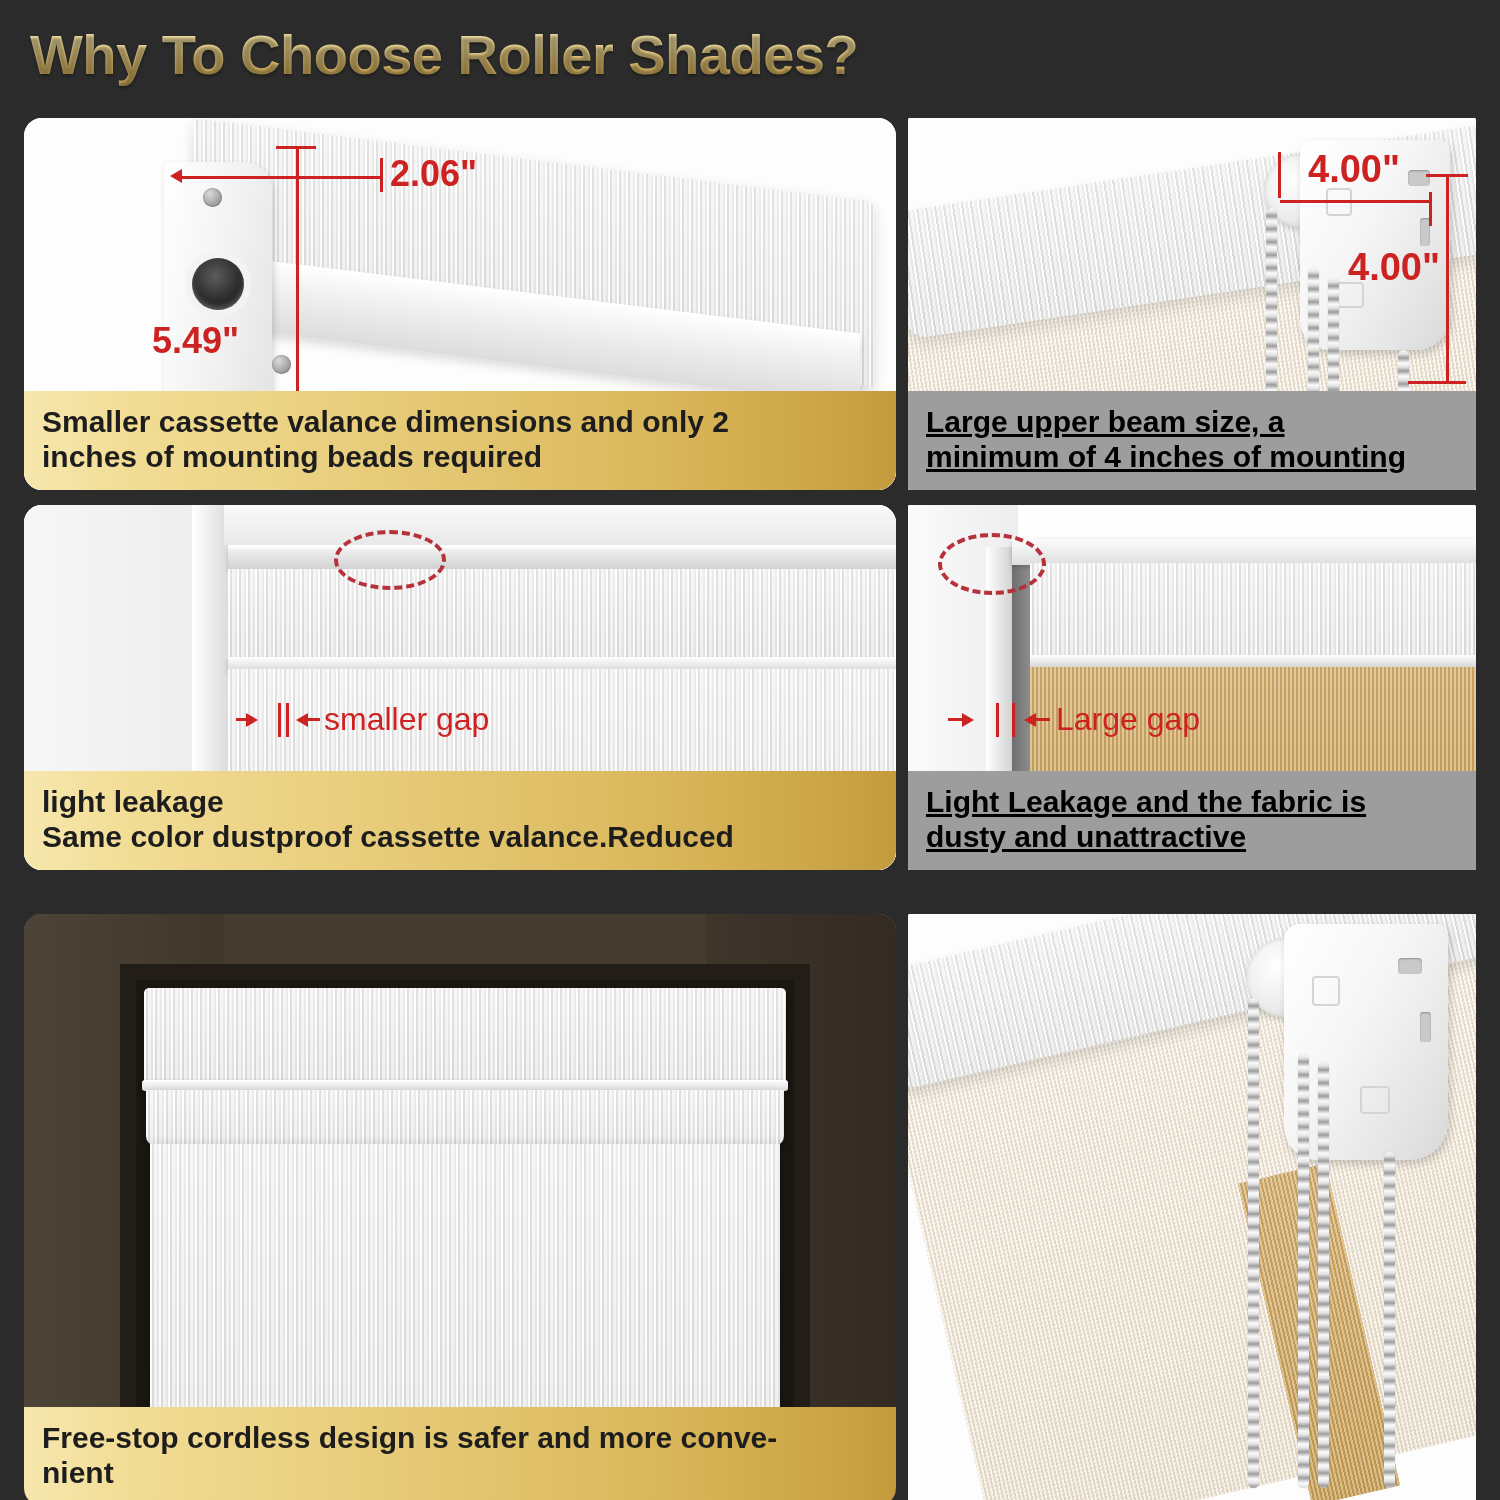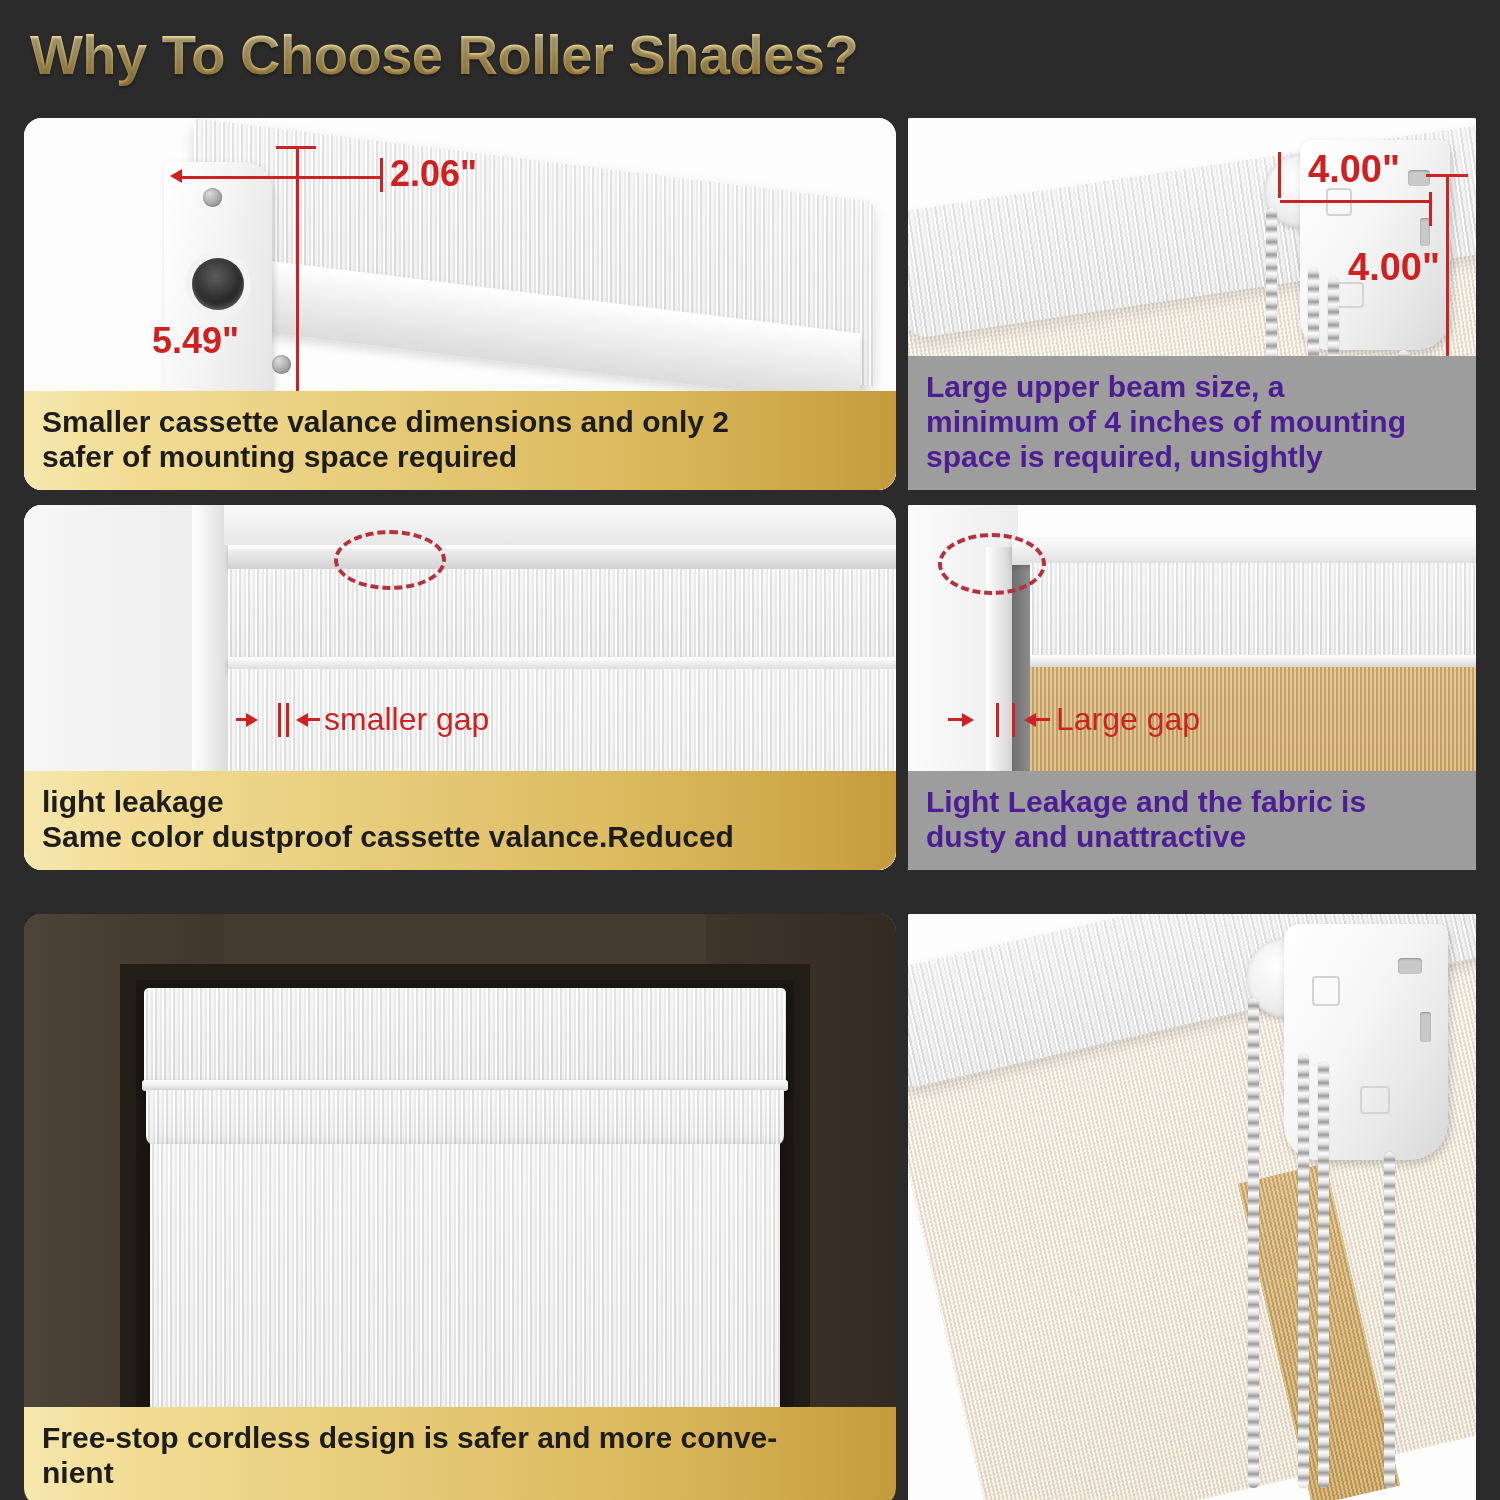--- a/index.html
+++ b/index.html
@@ -54,21 +54,22 @@
     z-index: 40;
   }
   .caption.gold {
     background: linear-gradient(90deg,
       #f6e7ae 0%, #f2dd95 12%, #e8cd7c 38%, #dcbb60 68%, #cfa949 88%, #c49b3c 100%);
     color: #1d1d1d;
     border-radius: 0 0 18px 18px;
   }
   .caption.gray {
     background: #9d9d9d;
-    color: #4c1d95;
+    color: #000000;
+    text-decoration: underline;
   }
   .cap-line { display: block; }
 
   
   .white-bg { position:absolute; inset:0; background:#fdfdfd; }
 
   
   .fabric-white {
     background-color: #f2f2f2;
     background-image:
@@ -297,21 +298,21 @@
       <div class="dim-label" style="left:366px; top:35px; font-size:36px;">2.06"</div>
 
       <div class="dim-line dim-v" style="left:272px; top:28px; height:318px;"></div>
       <div class="dim-tick-h" style="left:252px; top:28px; width:40px;"></div>
       <div class="dim-tick-h" style="left:252px; top:343px; width:40px;"></div>
       <div class="dim-label" style="left:128px; top:202px; font-size:36px;">5.49"</div>
     </div>
 
     <div class="caption gold">
       <span class="cap-line">Smaller cassette valance dimensions and only 2</span>
-      <span class="cap-line">safer of mounting space required</span>
+      <span class="cap-line">inches of mounting beads required</span>
     </div>
   </div>
 
   <div class="panel right row1">
     <div class="photo">
       <div class="white-bg"></div>
 
       <div class="p2-fabric fabric-cream"></div>
       <div class="p2-tan fabric-tan"></div>
       <div class="p2-tube fabric-white"></div>
@@ -336,21 +337,20 @@
 
       <div class="dim-line dim-v" style="left:538px; top:56px; height:210px;"></div>
       <div class="dim-tick-h" style="left:518px; top:56px; width:42px;"></div>
       <div class="dim-tick-h" style="left:500px; top:263px; width:58px;"></div>
       <div class="dim-label" style="left:440px; top:128px; font-size:38px;">4.00"</div>
     </div>
 
     <div class="caption gray">
       <span class="cap-line">Large upper beam size, a</span>
       <span class="cap-line">minimum of 4 inches of mounting</span>
-      <span class="cap-line">space is required, unsightly</span>
     </div>
   </div>
 
   <div class="panel left row2">
     <div class="photo">
       <div class="white-bg"></div>
 
       <div style="position:absolute; left:0; top:0; width:200px; height:100%; background:linear-gradient(90deg,#f7f7f7,#ececec);"></div>
       <div style="position:absolute; left:168px; top:0; width:36px; height:100%; background:linear-gradient(90deg,#ffffff,#dcdcdc);"></div>
       <div style="position:absolute; left:200px; top:0; right:0; height:40px; background:linear-gradient(180deg,#fafafa,#e8e8e8);"></div>

